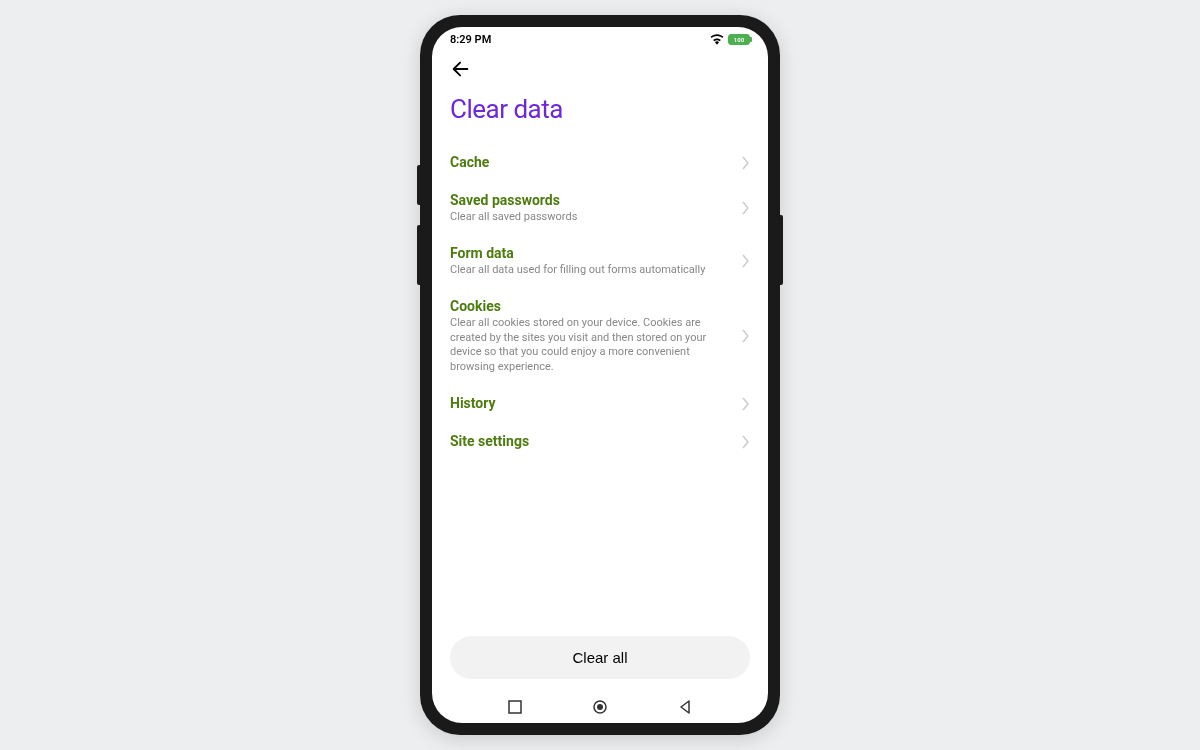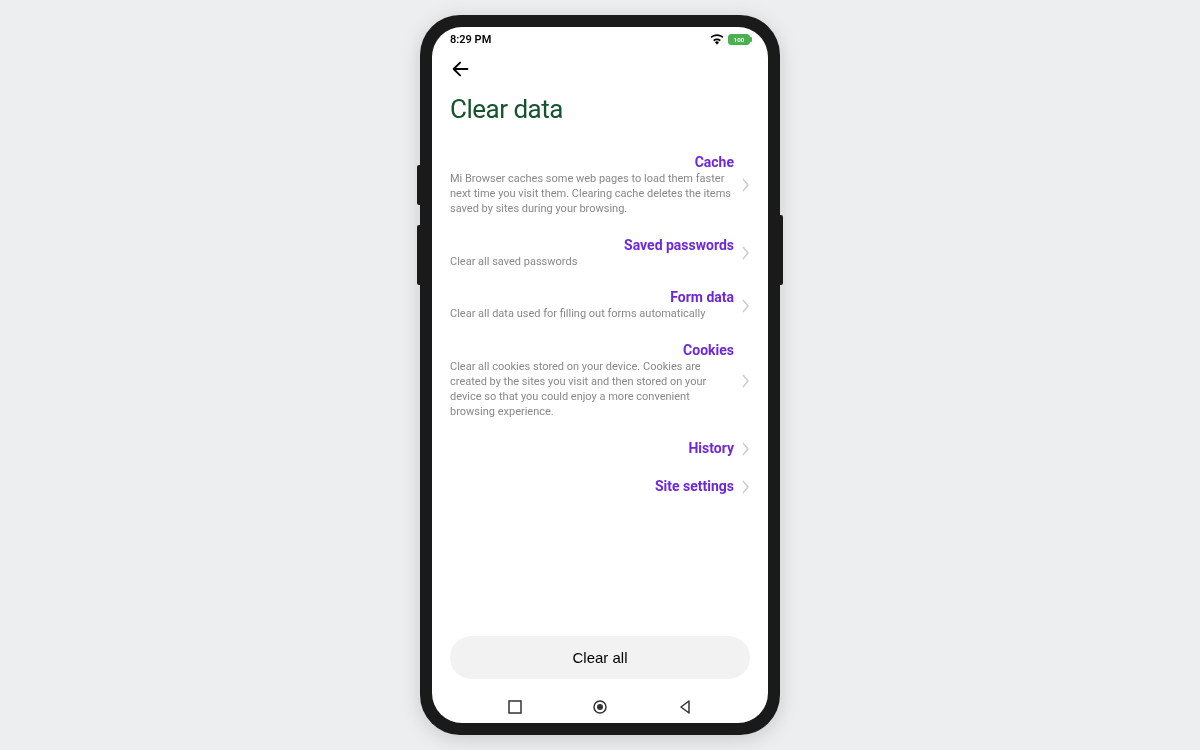--- a/index.html
+++ b/index.html
@@ -102,44 +102,43 @@
       color: #fff;
       font-weight: 600;
     }
     .nav-header {
       padding: 10px 18px 0;
     }
     .back-arrow svg { display:block; }
     .page-title {
       font-size: 26px;
       font-weight: 400;
-      color: #14532d;
+      color: #6d28d9;
       padding: 14px 18px 20px;
       letter-spacing: -0.5px;
     }
     .content {
       flex: 1;
       overflow-y: auto;
       padding: 0 18px;
     }
     .setting-item {
       display: flex;
       align-items: center;
       padding: 10px 0;
       gap: 8px;
     }
     .setting-text {
       flex: 1;
     }
     .setting-title {
       font-size: 14px;
       font-weight: 700;
-      color: #6d28d9;
+      color: #4d7c0f;
       margin-bottom: 2px;
-      text-align: right;
     }
     .setting-desc {
       font-size: 11px;
       color: #888;
       line-height: 1.35;
     }
     .chevron {
       color: #ccc;
       flex-shrink: 0;
     }
@@ -204,21 +203,20 @@
       </span>
     </div>
 
     <div class="page-title">Clear data</div>
 
     <div class="content">
 
       <div class="setting-item">
         <div class="setting-text">
           <div class="setting-title">Cache</div>
-          <div class="setting-desc">Mi Browser caches some web pages to load them faster next time you visit them. Clearing cache deletes the items saved by sites during your browsing.</div>
         </div>
         <span class="chevron">
           <svg width="8" height="14" viewBox="0 0 8 14">
               <path fill="none" stroke="currentColor" stroke-width="1.5" d="M1 1l5 6-5 6"></path>
             </svg>
         </span>
       </div>
 
       <div class="setting-item">
         <div class="setting-text">

